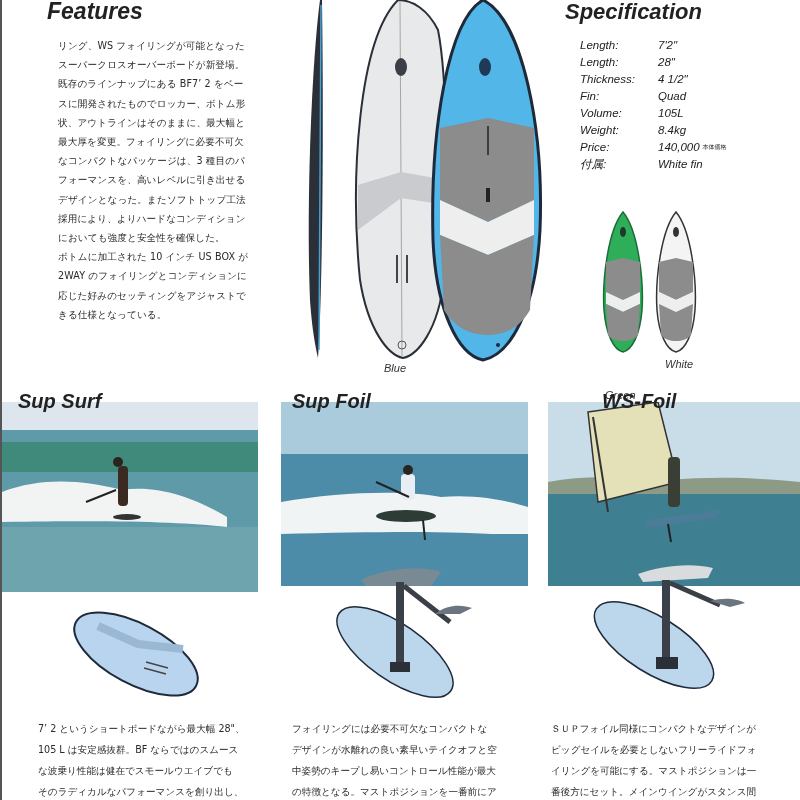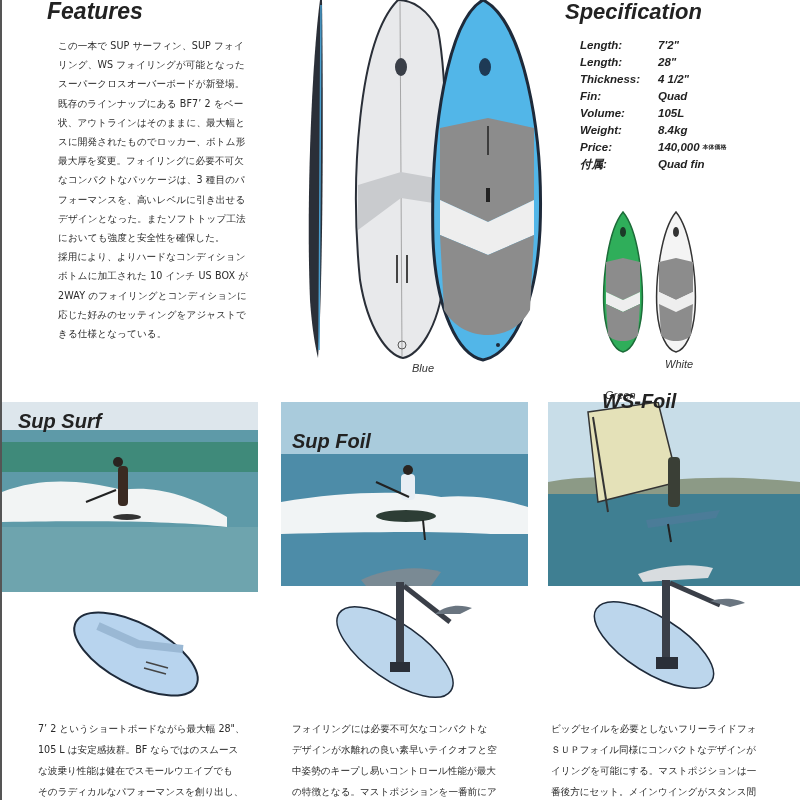--- a/index.html
+++ b/index.html
@@ -3,48 +3,47 @@
 <meta charset="utf-8">
 <style>
   html, body { margin:0; padding:0; }
   body { width:800px; height:800px; background:#ffffff; position:relative; overflow:hidden; font-family:"DejaVu Sans", sans-serif; color:#222; }
   .abs { position:absolute; }
   .heading { font-family:"Liberation Sans", sans-serif; font-weight:bold; font-style:italic; color:#222; }
   .left-border { left:0; top:0; width:2px; height:800px; background:#555; }
   .features-title { left:47px; top:-2px; font-size:23px; }
   .features-body { left:58px; top:36px; width:240px; font-size:9.6px; line-height:19.2px; color:#2a2a2a; letter-spacing:0.1px; }
   .spec-title { left:565px; top:-1px; font-size:22px;text-align:center; }
-  .spec-table { left:580px; top:37px; font-family:"Liberation Sans", sans-serif; font-weight:bold; font-style:italic; font-size:11.5px; color:#222; }
+  .spec-table { left:580px; top:37px; font-family:"Liberation Sans", sans-serif; font-weight:normal; font-style:italic; font-size:11.5px; color:#222; }
   .spec-row { display:flex; height:17px; line-height:17px; }
   .spec-label { width:78px; }
   .spec-note { font-size:6px; font-style:normal; margin-left:3px; vertical-align:top; }
   .caption { font-family:"Liberation Sans", sans-serif; font-style:italic; font-size:11px; color:#333; }
   .section-title { font-size:20px; z-index:3; }
   .photo { overflow:hidden; }
   .body-text { font-size:9.6px; line-height:21px; color:#2a2a2a; width:250px; }
 </style>
 </head>
 <body>
 
 <div class="abs left-border"></div>
 
 <div class="abs heading features-title">Features</div>
 <div class="abs features-body">
-  <div>この一本で SUP サーフィン、SUP フォイ</div>
   <div>リング、WS フォイリングが可能となった</div>
   <div>スーパークロスオーバーボードが新登場。</div>
   <div>既存のラインナップにある BF7’ 2 をベー</div>
+  <div>スに開発されたものでロッカー、ボトム形</div>
   <div>状、アウトラインはそのままに、最大幅と</div>
-  <div>スに開発されたものでロッカー、ボトム形</div>
   <div>最大厚を変更。フォイリングに必要不可欠</div>
   <div>なコンパクトなパッケージは、3 種目のパ</div>
   <div>フォーマンスを、高いレベルに引き出せる</div>
   <div>デザインとなった。またソフトトップ工法</div>
+  <div>採用により、よりハードなコンディション</div>
   <div>においても強度と安全性を確保した。</div>
-  <div>採用により、よりハードなコンディション</div>
   <div>ボトムに加工された 10 インチ US BOX が</div>
   <div>2WAY のフォイリングとコンディションに</div>
   <div>応じた好みのセッティングをアジャストで</div>
   <div>きる仕様となっている。</div>
 </div>
 
 <div class="abs" style="left:298px;top:0;width:250px;height:380px;">
   <svg width="250" height="380" viewBox="0 0 250 380">
 
     <path d="M22,0 C14,60 8,200 12,300 C14,330 18,350 20,358 C24,300 26,150 24,0 Z" fill="#2a2f38"></path>
@@ -61,21 +60,21 @@
     <path d="M185,0 C150,20 132,130 135,240 C138,310 160,355 185,360 C212,355 238,310 242,230 C246,130 225,20 185,0 Z" fill="#52b6e8" stroke="#1e2a3a" stroke-width="3"></path>
     <path d="M142,128 L190,118 L236,128 L236,200 L190,222 L142,200 Z" fill="#8c8c8c"></path>
     <path d="M142,200 L190,222 L236,200 L236,235 L190,255 L142,235 Z" fill="#eeeeee"></path>
     <path d="M142,235 L190,255 L236,235 L232,310 C220,330 205,335 190,335 C170,335 155,325 146,310 Z" fill="#8c8c8c"></path>
     <line x1="190" y1="126" x2="190" y2="155" stroke="#222" stroke-width="1.5"></line>
     <rect x="188" y="188" width="4" height="14" fill="#222"></rect>
     <ellipse cx="187" cy="67" rx="6" ry="9" fill="#1e3a55"></ellipse>
     <circle cx="200" cy="345" r="2" fill="#1e2a3a"></circle>
   </svg>
 </div>
-<div class="abs caption" style="left:384px;top:362px;margin-left:28px;">Blue</div>
+<div class="abs caption" style="left:384px;top:362px;">Blue</div>
 
 <div class="abs heading spec-title">Specification</div>
 <div class="abs spec-table">
   <div class="spec-row">
       <span class="spec-label">Length:</span>
       <span>7'2"</span>
     </div>
   <div class="spec-row">
       <span class="spec-label">Length:</span>
       <span>28"</span>
@@ -96,42 +95,42 @@
       <span class="spec-label">Weight:</span>
       <span>8.4kg</span>
     </div>
   <div class="spec-row">
       <span class="spec-label">Price:</span>
       <span>140,000</span>
       <span class="spec-note">本体価格</span>
     </div>
   <div class="spec-row">
       <span class="spec-label">付属:</span>
-      <span>Quad fin</span>
+      <span>White fin</span>
     </div>
 </div>
 
 <div class="abs" style="left:598px;top:210px;width:110px;height:145px;">
   <svg width="110" height="145" viewBox="0 0 110 145">
     <path d="M25,2 C10,20 4,70 6,100 C8,125 16,140 25,142 C34,140 42,125 44,100 C46,70 40,20 25,2 Z" fill="#2fae5a" stroke="#1c6b38" stroke-width="1.5"></path>
     <path d="M8,52 L25,48 L42,52 L42,82 L25,90 L8,82 Z" fill="#8c8c8c"></path>
     <path d="M8,82 L25,90 L42,82 L42,94 L25,102 L8,94 Z" fill="#eeeeee"></path>
     <path d="M8,94 L25,102 L42,94 L40,125 C34,133 16,133 10,125 Z" fill="#8c8c8c"></path>
     <ellipse cx="25" cy="22" rx="3" ry="5" fill="#1c3a28"></ellipse>
     <path d="M78,2 C63,20 57,70 59,100 C61,125 69,140 78,142 C87,140 95,125 97,100 C99,70 93,20 78,2 Z" fill="#f4f4f4" stroke="#333" stroke-width="1.5"></path>
     <path d="M61,52 L78,48 L95,52 L95,82 L78,90 L61,82 Z" fill="#8c8c8c"></path>
     <path d="M61,82 L78,90 L95,82 L95,94 L78,102 L61,94 Z" fill="#eeeeee"></path>
     <path d="M61,94 L78,102 L95,94 L93,125 C87,133 69,133 63,125 Z" fill="#8c8c8c"></path>
     <ellipse cx="78" cy="22" rx="3" ry="5" fill="#333"></ellipse>
   </svg>
 </div>
 <div class="abs caption" style="left:605px;top:341px;margin-top:48px;">Green</div>
 <div class="abs caption" style="left:665px;top:358px;">White</div>
 
-<div class="abs heading section-title" style="left:18px;top:410px;">Sup Surf</div>
+<div class="abs heading section-title" style="left:18px;top:390px;">Sup Surf</div>
 <div class="abs photo" style="left:2px;top:402px;width:256px;height:190px;">
   <svg width="256" height="190" viewBox="0 0 256 190">
     <rect width="256" height="30" fill="#dde6ec"></rect>
     <rect y="28" width="256" height="162" fill="#5e9aa8"></rect>
     <rect y="40" width="256" height="30" fill="#3f8a7a"></rect>
     <path d="M0,90 C40,75 80,78 120,88 C160,82 200,100 225,115 L225,125 C180,120 120,118 0,120 Z" fill="#f2f4f4"></path>
     <rect y="125" width="256" height="65" fill="#6ea4ae"></rect>
     <ellipse cx="125" cy="115" rx="14" ry="3" fill="#333"></ellipse>
     <rect x="116" y="64" width="10" height="40" rx="4" fill="#3a2a22"></rect>
     <circle cx="116" cy="60" r="5" fill="#2a2420"></circle>
@@ -146,21 +145,21 @@
     <line x1="76" y1="64" x2="98" y2="70" stroke="#444" stroke-width="1.5"></line>
   </svg>
 </div>
 <div class="abs body-text" style="left:38px;top:718px;">
   <div>7’ 2 というショートボードながら最大幅 28"、</div>
   <div>105 L は安定感抜群。BF ならではのスムース</div>
   <div>な波乗り性能は健在でスモールウエイブでも</div>
   <div>そのラディカルなパフォーマンスを創り出し、</div>
 </div>
 
-<div class="abs heading section-title" style="left:292px;top:390px;margin-top:40px;">Sup Foil</div>
+<div class="abs heading section-title" style="left:292px;top:390px;">Sup Foil</div>
 <div class="abs photo" style="left:281px;top:402px;width:247px;height:184px;">
   <svg width="247" height="184" viewBox="0 0 247 184">
     <rect width="247" height="55" fill="#a9cbdc"></rect>
     <rect y="52" width="247" height="132" fill="#4d8ca8"></rect>
     <path d="M0,100 C60,90 120,88 160,95 C200,92 230,100 247,105 L247,135 C180,128 100,130 0,132 Z" fill="#f1f4f5"></path>
     <rect y="132" width="247" height="52" fill="#4d8ca8"></rect>
     <ellipse cx="125" cy="114" rx="30" ry="6" fill="#2d3d35"></ellipse>
     <line x1="142" y1="118" x2="144" y2="138" stroke="#222" stroke-width="2"></line>
     <rect x="120" y="72" width="14" height="26" rx="4" fill="#e8eef4"></rect>
     <circle cx="127" cy="68" r="5" fill="#2a2420"></circle>
@@ -201,17 +200,17 @@
 <div class="abs" style="left:590px;top:575px;width:160px;height:130px;">
   <svg width="160" height="130" viewBox="0 0 160 130">
     <ellipse cx="64" cy="70" rx="68" ry="28" transform="rotate(32 64 70)" fill="#bcd6ec" stroke="#1e2a3a" stroke-width="1.5"></ellipse>
     <rect x="72" y="5" width="8" height="85" fill="#3a3f48"></rect>
     <line x1="80" y1="8" x2="130" y2="30" stroke="#3a3f48" stroke-width="5"></line>
     <path d="M120,26 C135,22 148,24 155,28 L140,32 Z" fill="#6a7580"></path>
     <rect x="66" y="82" width="22" height="12" fill="#2a2f38"></rect>
   </svg>
 </div>
 <div class="abs body-text" style="left:551px;top:718px;">
+  <div>ＳＵＰフォイル同様にコンパクトなデザインが</div>
   <div>ビッグセイルを必要としないフリーライドフォ</div>
-  <div>ＳＵＰフォイル同様にコンパクトなデザインが</div>
   <div>イリングを可能にする。マストポジションは一</div>
   <div>番後方にセット。メインウイングがスタンス間</div>
 </div>
 
 </body></html>

